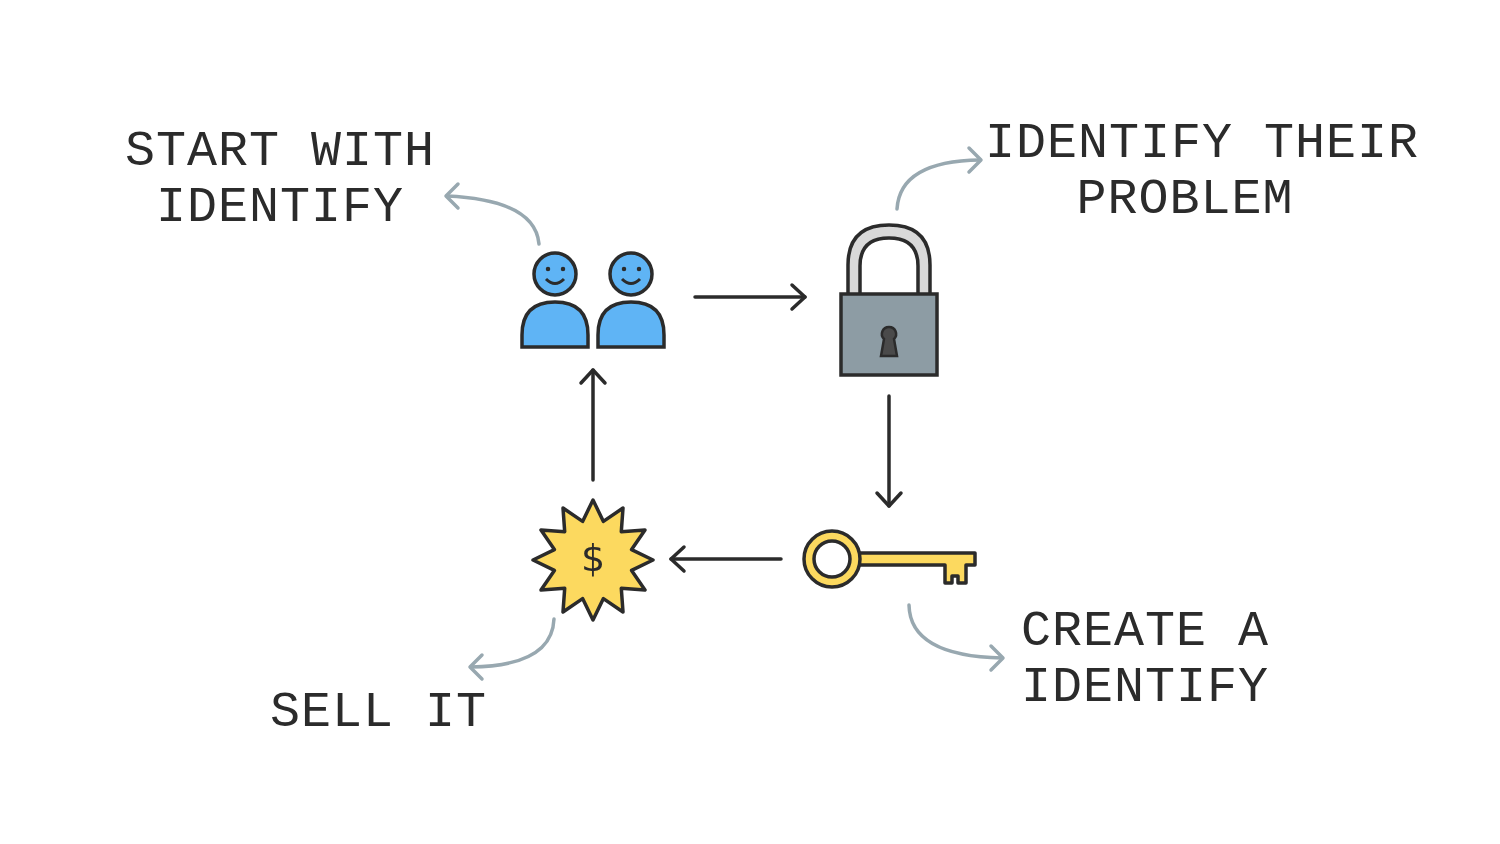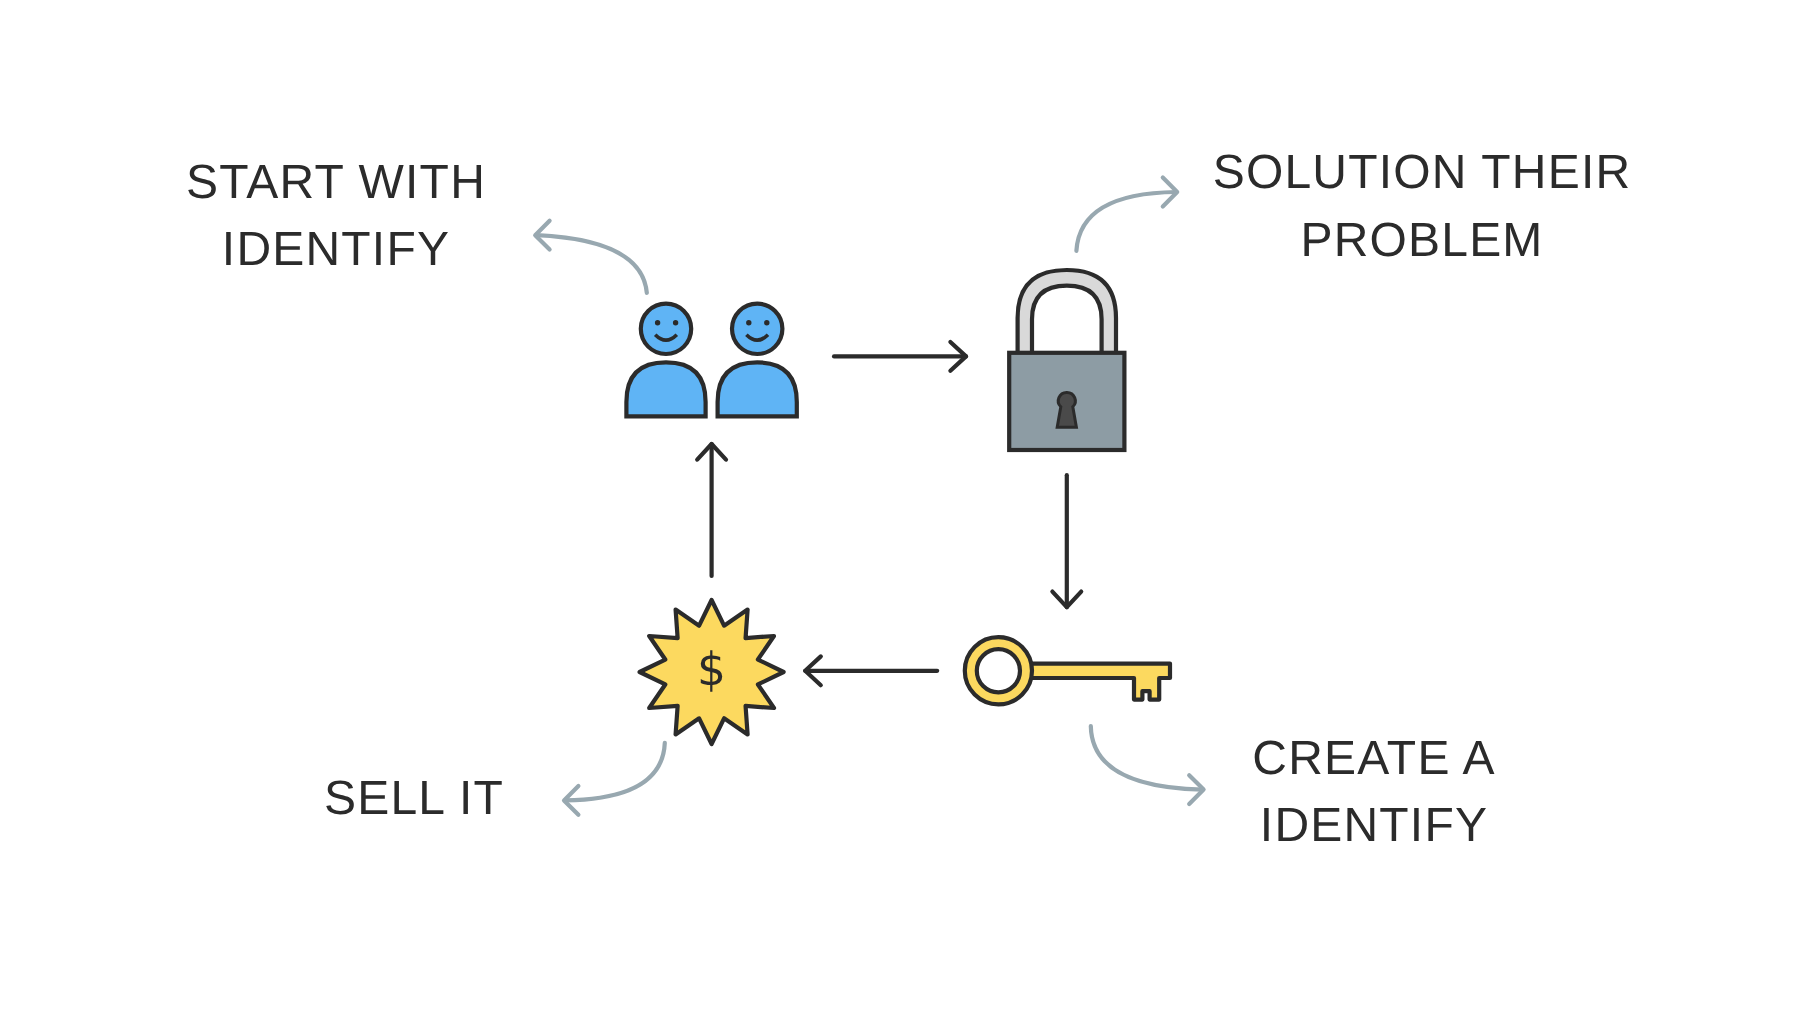--- a/index.html
+++ b/index.html
@@ -1,21 +1,21 @@
 <!DOCTYPE html>
 <html><head>
   <meta charset="utf-8">
   <style>
     html, body { margin: 0; padding: 0; background: #ffffff; }
     body { width: 1500px; height: 844px; position: relative; overflow: hidden; }
     #canvas { position: absolute; left: 0; top: 0; width: 1500px; height: 844px; }
     .label {
       position: absolute;
-      font-family: Liberation Sans, sans-serif;
-      font-size: 40px;
+      font-family: Liberation Mono, monospace;
+      font-size: 50px;
       line-height: 56px;
       color: #2b2b2b;
       text-align: center;
       letter-spacing: 1px;
       white-space: nowrap;
     }
     .label span { display: block; }
     #label-start { left: 120px; top: 124px; width: 320px; }
     #label-identify { left: 985px; top: 116px; width: 400px; }
     #label-create { left: 1000px; top: 604px; width: 290px; }
@@ -98,22 +98,22 @@
       <polyline points="482,655 470,667 482,679"></polyline>
     </g>
   </g>
 </svg>
 
 <div class="label" id="label-start" style="color: rgb(43, 43, 43);">
   <span>START WITH</span>
   <span>IDENTIFY</span>
 </div>
 <div class="label" id="label-identify" style="color: rgb(43, 43, 43);">
-  <span>SOLUTION THEIR</span>
+  <span>IDENTIFY THEIR</span>
   <span>PROBLEM</span>
 </div>
 <div class="label" id="label-create" style="color: rgb(43, 43, 43);">
   <span>CREATE A</span>
   <span>IDENTIFY</span>
 </div>
-<div class="label" id="label-sell" style="color: rgb(43, 43, 43);">
+<div class="label" id="label-sell" style="color: rgb(43, 43, 43); margin-top: 48px;">
   <span>SELL IT</span>
 </div>
 
 </body></html>

